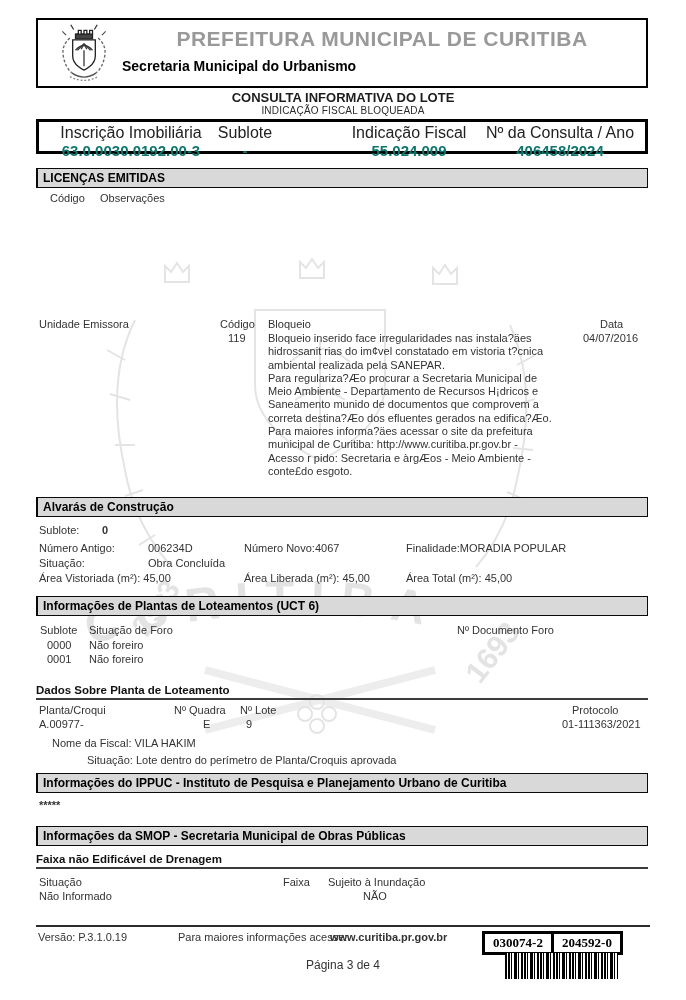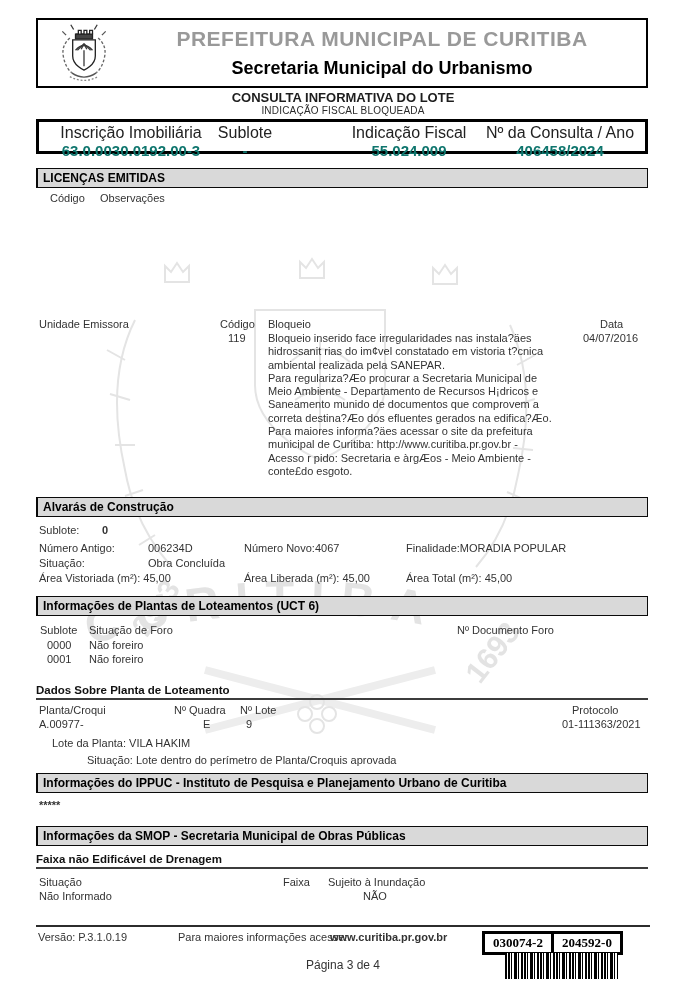--- a/index.html
+++ b/index.html
@@ -12,22 +12,22 @@
   
   .watermark{position:absolute;left:55px;top:250px;width:530px;height:520px;z-index:0;pointer-events:none;}
 
   .content{position:absolute;inset:0;z-index:1;}
 
   
   .header-box{position:absolute;left:36px;top:18px;width:612px;height:70px;
               border:2px solid #000000;box-sizing:border-box;background:transparent;}
   .org-title{position:absolute;left:84px;right:4px;top:7px;text-align:center;
              font-size:21px;font-weight:bold;color:#999;letter-spacing:.5px;}
-  .dept-title{position:absolute;left:84px;right:4px;top:38px;text-align:center;
-              font-size:18px;font-weight:bold;color:#000;}
+  .dept-title{position:absolute;left:84px;right:4px;top:38px;text-align:left;
+              font-size:14px;font-weight:bold;color:#000;}
 
   .doc-title{position:absolute;left:0;width:686px;top:90px;text-align:center;
              font-size:13px;font-weight:bold;color:#1d1d1d;}
   .doc-subtitle{position:absolute;left:0;width:686px;top:105px;text-align:center;
              font-size:10px;color:#2a2a2a;letter-spacing:.2px;}
 
   
   .info-box{position:absolute;left:36px;top:119px;width:612px;height:35px;
             border:3px solid #000;box-sizing:border-box;}
   .info-col{position:absolute;top:2px;transform:translateX(-50%);text-align:center;}
@@ -182,21 +182,21 @@
 
     <div class="sub" style="top:684px;width:612px;">Dados Sobre Planta de Loteamento</div>
     <div class="lbl" style="left:39px;top:704px;">Planta/Croqui</div>
     <div class="lbl" style="left:174px;top:704px;">Nº Quadra</div>
     <div class="lbl" style="left:240px;top:704px;">Nº Lote</div>
     <div class="lbl" style="left:572px;top:704px;">Protocolo</div>
     <div class="lbl" style="left:39px;top:718px;">A.00977-</div>
     <div class="lbl" style="left:203px;top:718px;">E</div>
     <div class="lbl" style="left:246px;top:718px;">9</div>
     <div class="lbl" style="left:562px;top:718px;">01-111363/2021</div>
-    <div class="lbl" style="left:52px;top:737px;">Lote da Planta: VILA HAKIM</div>
+    <div class="lbl" style="left:52px;top:737px;">Nome da Fiscal: VILA HAKIM</div>
     <div class="lbl" style="left:87px;top:754px;">Situação: Lote dentro do perímetro de Planta/Croquis aprovada</div>
 
     <div class="bar" style="top:773px;">Informações do IPPUC - Instituto de Pesquisa e Planejamento Urbano de Curitiba</div>
     <div class="lbl b" style="left:39px;top:799px;">*****</div>
 
     <div class="bar" style="top:826px;">Informações da SMOP - Secretaria Municipal de Obras Públicas</div>
     <div class="sub" style="top:853px;width:612px;">Faixa não Edificável de Drenagem</div>
     <div class="lbl" style="left:39px;top:876px;">Situação</div>
     <div class="lbl" style="left:283px;top:876px;">Faixa</div>
     <div class="lbl" style="left:328px;top:876px;">Sujeito à Inundação</div>

